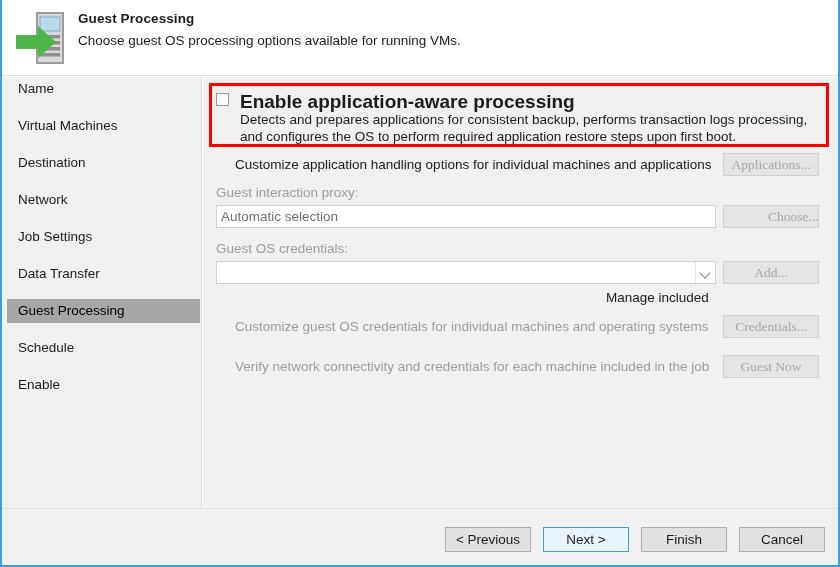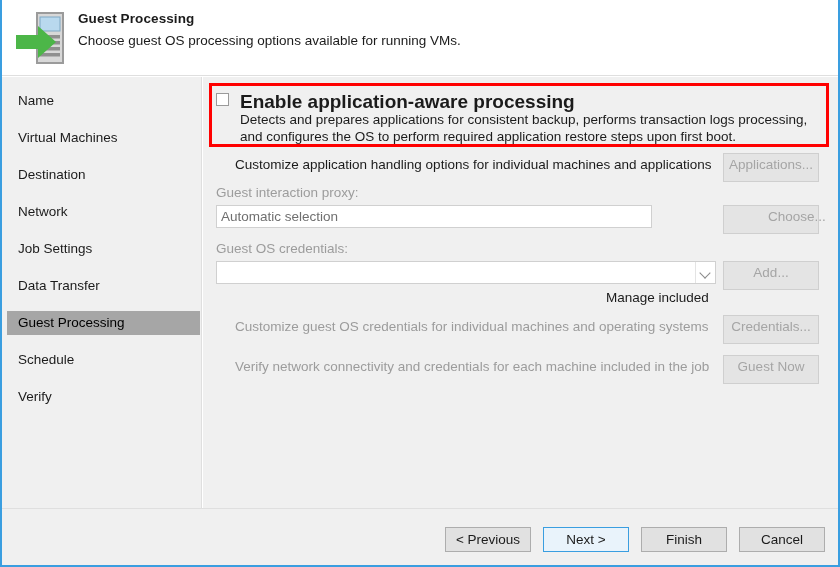--- a/index.html
+++ b/index.html
@@ -64,21 +64,20 @@
   
   .sidebar {
     position: absolute;
     left: 0;
     top: 77px;
     width: 200px;
     bottom: 45px;
     background: #f0f0f0;
     border-right: 1px solid #dfdfdf;
     box-sizing: border-box;
-    padding-top: 12px;
   }
   .nav-item {
     position: relative;
     height: 24px;
     line-height: 24px;
     margin: 0 1px 0 5px;
     padding-left: 11px;
     font-size: 13.5px;
     color: #1b1b1b;
     white-space: nowrap;
@@ -161,29 +160,29 @@
     font-size: 13.5px;
     line-height: 23px;
     color: #9c9c9c;
     white-space: nowrap;
   }
   .row-text.enabled { color: #1b1b1b; }
 
   .btn-disabled {
     position: absolute;
     width: 96px;
-    height: 29px;
+    height: 23px;
     background: #e4e4e4;
     border: 1px solid #cfcfcf;
     box-sizing: border-box;
     font-size: 13.5px;
     color: #a5a5a5;
     text-align: center;
     line-height: 21px;
-    font-family: Liberation Sans, sans-serif;
+    font-family: Liberation Serif, serif;
   }
 
   .field-label {
     position: absolute;
     left: 13px;
     font-size: 13.5px;
     color: #9c9c9c;
     white-space: nowrap;
   }
   .textbox {
@@ -311,40 +310,40 @@
     <div class="nav-item">Network</div>
     <div class="nav-spacer"></div>
     <div class="nav-item">Job Settings</div>
     <div class="nav-spacer"></div>
     <div class="nav-item">Data Transfer</div>
     <div class="nav-spacer"></div>
     <div class="nav-item selected">Guest Processing</div>
     <div class="nav-spacer"></div>
     <div class="nav-item">Schedule</div>
     <div class="nav-spacer"></div>
-    <div class="nav-item">Verify</div>
+    <div class="nav-item">Enable</div>
   </div>
 
   <div class="main">
 
     <div class="redbox"></div>
 
     <div class="cb-row">
       <div class="checkbox"></div>
       <div class="cb-label">Enable application-aware processing</div>
       <div class="cb-desc">Detects and prepares applications for consistent backup, performs transaction logs processing, and configures the OS to perform required application restore steps upon first boot.</div>
     </div>
 
     <div class="row" style="top:76px;">
       <div class="row-text enabled">Customize application handling options for individual machines and applications</div>
       <div class="btn-disabled" style="left:520px; top:0;">Applications...</div>
     </div>
 
     <div class="field-label" style="top:108px;">Guest interaction proxy:</div>
-    <div class="textbox" style="top:128px; width:436px;">Automatic selection</div>
+    <div class="textbox" style="top:128px; width:500px;">Automatic selection</div>
     <div class="btn-disabled" style="left:520px; top:128px;padding-left:44px;">Choose...</div>
 
     <div class="field-label" style="top:164px;">Guest OS credentials:</div>
     <div class="combo" style="top:184px; width:500px;">
       <div class="combo-value"></div>
       <div class="combo-arrow"></div>
     </div>
     <div class="btn-disabled" style="left:520px; top:184px;">Add...</div>
     <div class="manage-link" style="left:403px; top:213px;">Manage included</div>
 

